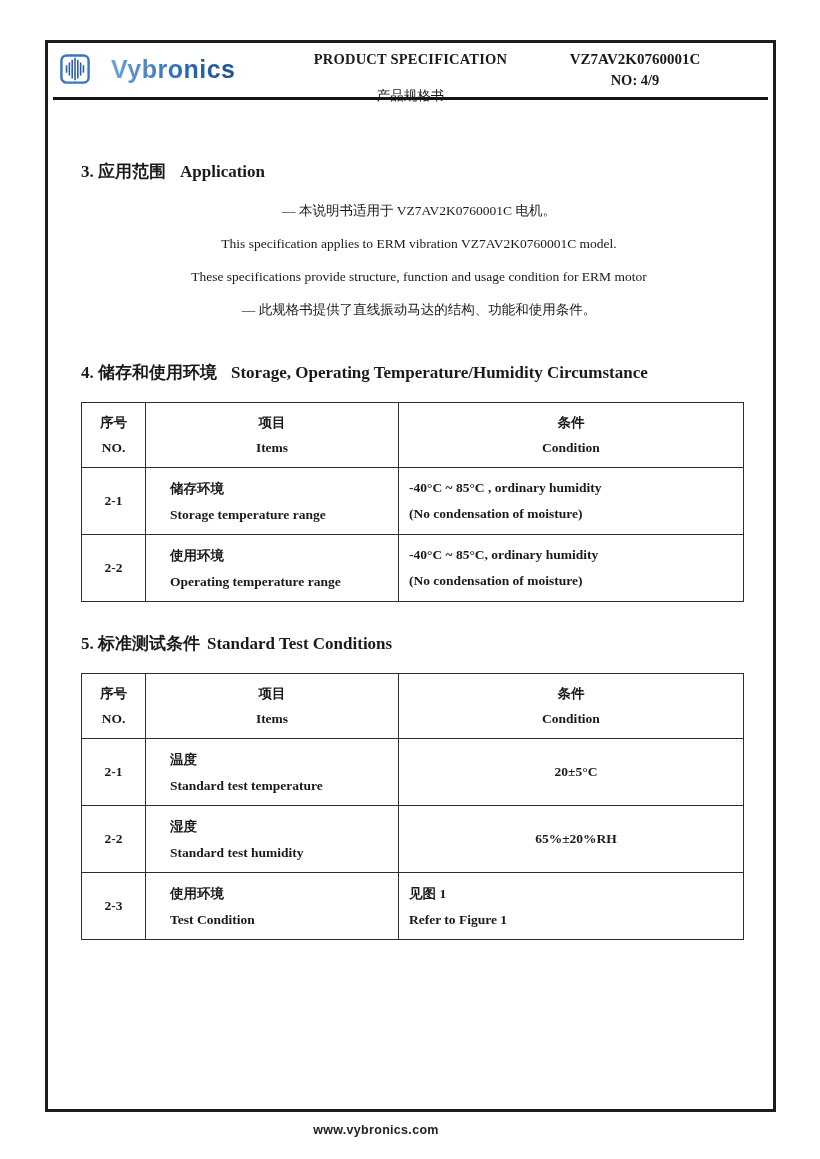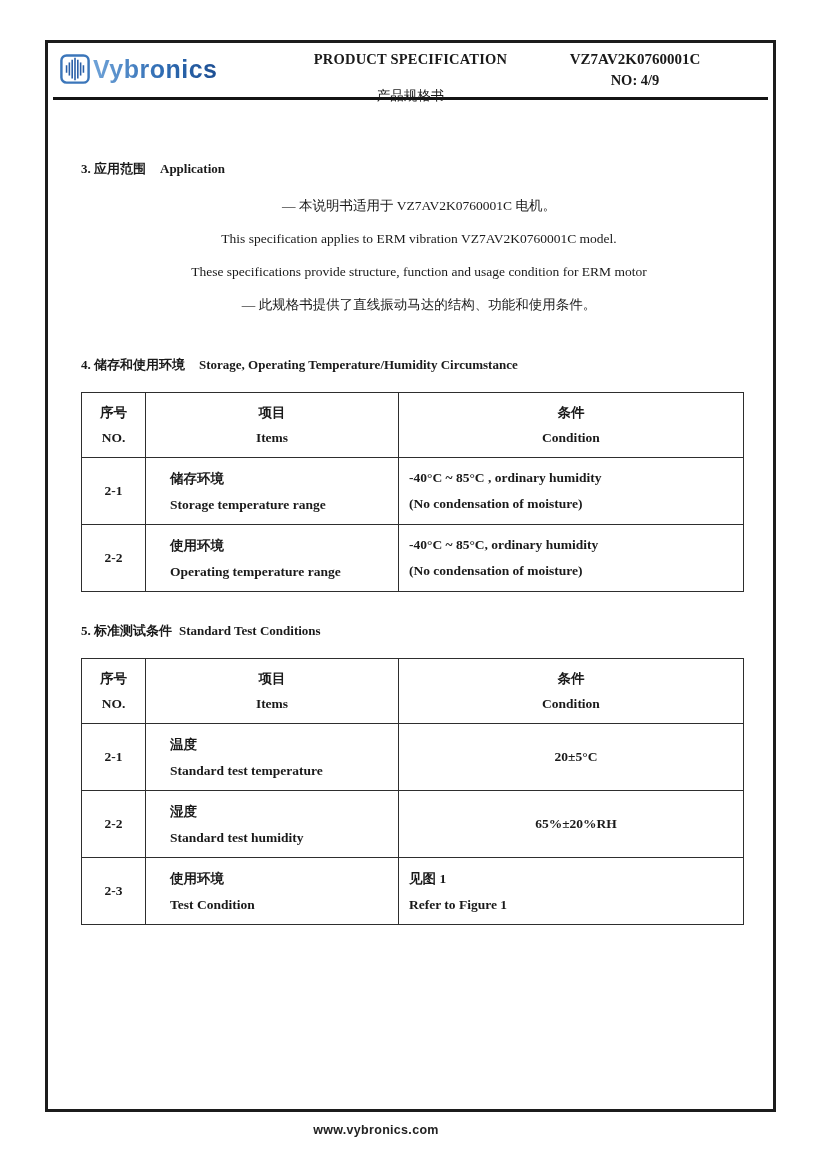--- a/index.html
+++ b/index.html
@@ -16,21 +16,21 @@
     width:725px;height:1066px;
     border:3px solid #1c1c1c;
     background:#ffffff;
   }
   
   .doc-header{
     position:relative;height:54px;width:100%;
   }
   .logo{
     position:absolute;left:12px;top:11px;
-    display:flex;align-items:center;gap:3px;
+    display:flex;align-items:center;gap:21px;
   }
   .logo-text{
     font-family:"Liberation Sans","DejaVu Sans",sans-serif;
     font-weight:bold;font-size:25px;letter-spacing:0.5px;
     background:linear-gradient(90deg,#6fa3d8 0%,#2f6cb3 55%,#1d4f93 100%);
     -webkit-background-clip:text;background-clip:text;
     -webkit-text-fill-color:transparent;color:#2f6cb3;
   }
   .header-title{
     position:absolute;left:50%;top:8px;transform:translateX(-50%);
@@ -41,21 +41,21 @@
   .header-right{
     position:absolute;right:28px;top:8px;width:220px;
     text-align:center;white-space:nowrap;
   }
   .header-right .model{font-weight:bold;font-size:15px;}
   .header-right .pageno{font-weight:bold;font-size:14.5px;margin-top:4px;}
   .header-rule{height:3px;background:#141414;margin:0 5px;}
   
   .content{padding:60px 33px 0 33px;}
   .sec-heading{
-    font-weight:bold;font-size:13px;margin:0 0 18px 0;white-space:nowrap;
+    font-weight:bold;font-size:17px;margin:0 0 18px 0;white-space:nowrap;
   }
   .sec-heading .en{margin-left:14px;}
   .sec-heading.tight .en{margin-left:7px;}
   .para{
     margin:0 0 13px 17px;font-size:13.5px;line-height:20px;text-align:center;
   }
   .gap-s4{height:28px;}
   .gap-s5{height:30px;}
   
   table.spec{

